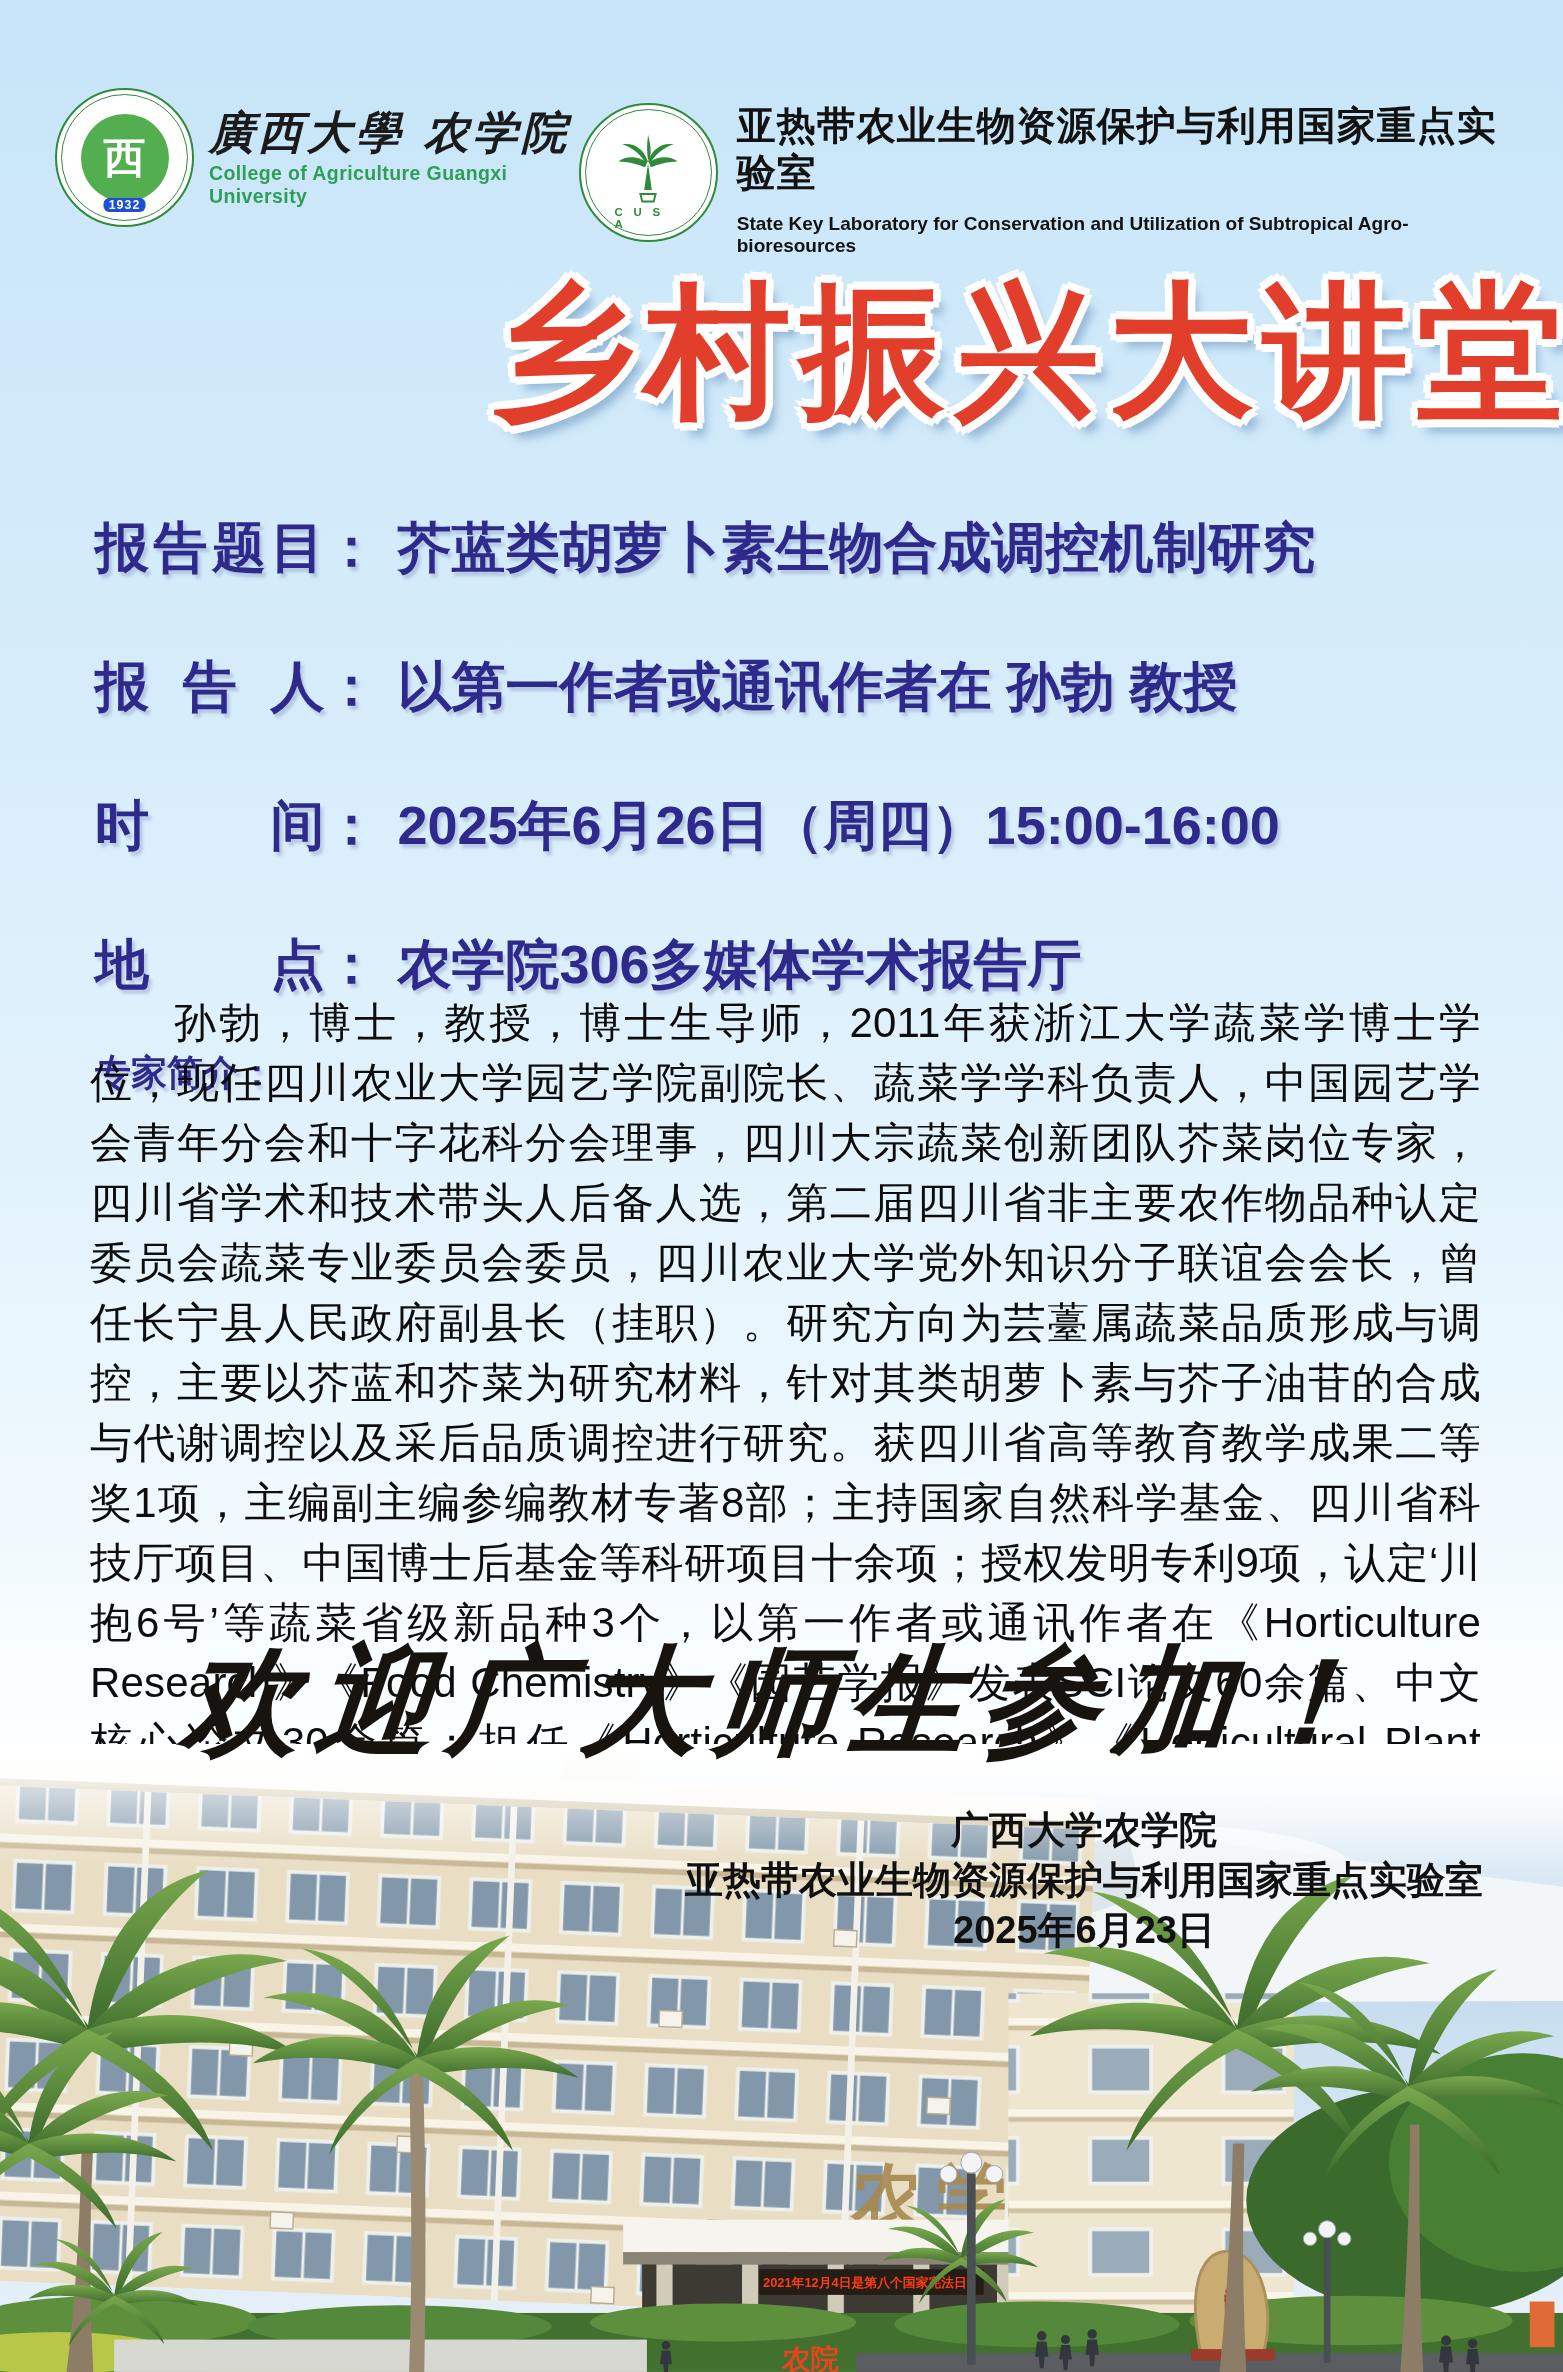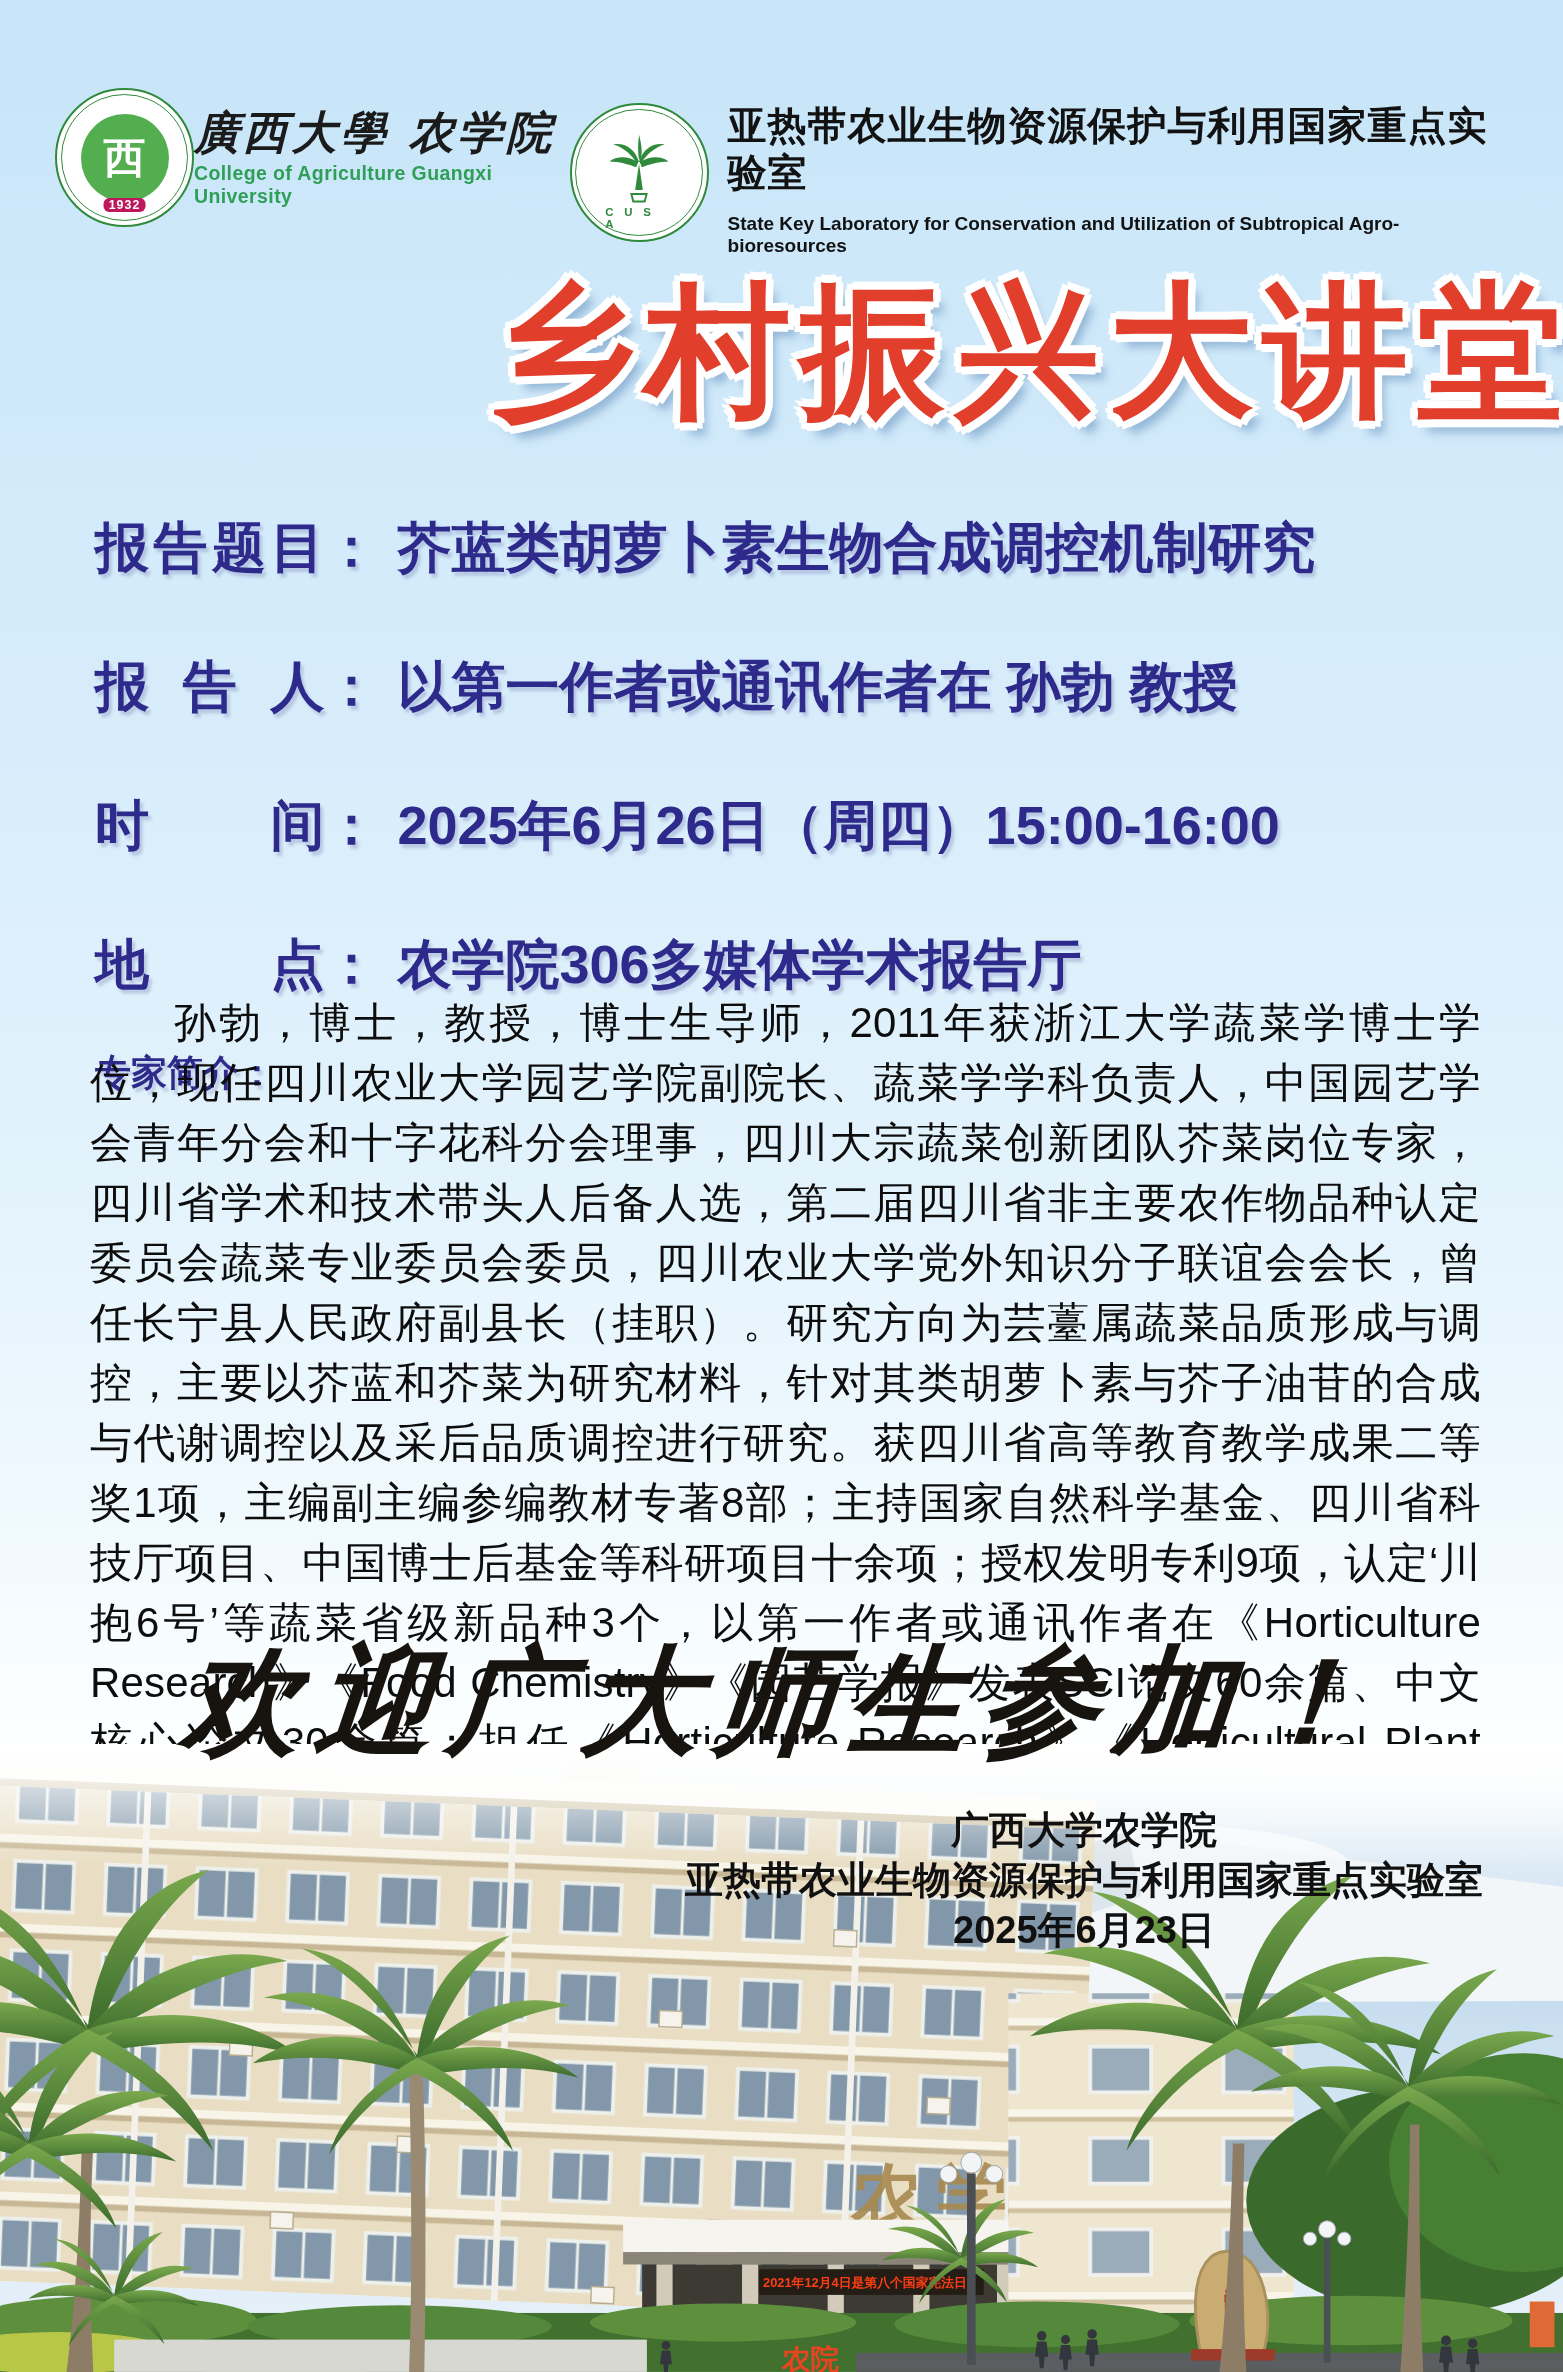--- a/index.html
+++ b/index.html
@@ -9,25 +9,25 @@
     background:linear-gradient(180deg,#c6e5f8 0%,#cfe9fa 14%,#d8edfb 32%,#e3f3fc 50%,#f0f9fe 64%,#fbfeff 72%,#ffffff 78%);
   }
   
   .header{position:absolute;top:88px;left:55px;right:46px;display:flex;justify-content:space-between;align-items:flex-start;}
   .logo{display:flex;align-items:center;}
   .seal{width:135px;height:135px;border-radius:50%;background:#fff;border:2.9px solid #2f8a3c;
         position:relative;flex:0 0 auto;display:flex;align-items:center;justify-content:center;}
   .seal::before{content:"";position:absolute;inset:3.8px;border:1px solid #2f8a3c;border-radius:50%;}
   .seal-core{width:88px;height:88px;border-radius:50%;background:#53ae4f;color:#fff;display:flex;
         align-items:center;justify-content:center;font-size:42px;font-weight:900;font-family:"DejaVu Serif",serif;}
-  .seal-year{position:absolute;bottom:13.3px;left:50%;transform:translateX(-50%);background:#be185d;color:#fff;
+  .seal-year{position:absolute;bottom:13.3px;left:50%;transform:translateX(-50%);background:#1d4ed8;color:#fff;
         font-size:12.4px;font-weight:700;padding:0 5.7px;border-radius:5.7px;letter-spacing:1px;}
   .seal-cusa{position:absolute;bottom:9.5px;left:50%;transform:translateX(-50%);color:#2f8a3c;
         font-size:11.4px;font-weight:700;letter-spacing:3.8px;}
-  .logo-text-l{}
+  .logo-text-l{margin-left:15px;}
   .logo-title-l{font-family:"DejaVu Serif",serif;font-weight:700;font-style:italic;font-size:45px;color:#1b1b1b;letter-spacing:3.8px;line-height:1.15;}
   .logo-sub-l{font-size:19.5px;font-weight:700;color:#2f9e56;margin-top:3.8px;letter-spacing:0.4px;}
   .logo-text-r{margin-left:19px;padding-top:15px;}
   .logo-title-r{font-size:39px;font-weight:900;color:#121212;letter-spacing:1px;line-height:1.2;}
   .logo-sub-r{font-size:19px;font-weight:700;color:#121212;margin-top:16px;letter-spacing:0;}
   .tree-glyph{display:block;}
   
   .main-title{
     position:absolute;top:255px;left:8px;width:100%;text-align:right;
     font-size:145px;font-weight:900;letter-spacing:9.5px;color:#e23e2c;white-space:nowrap;

